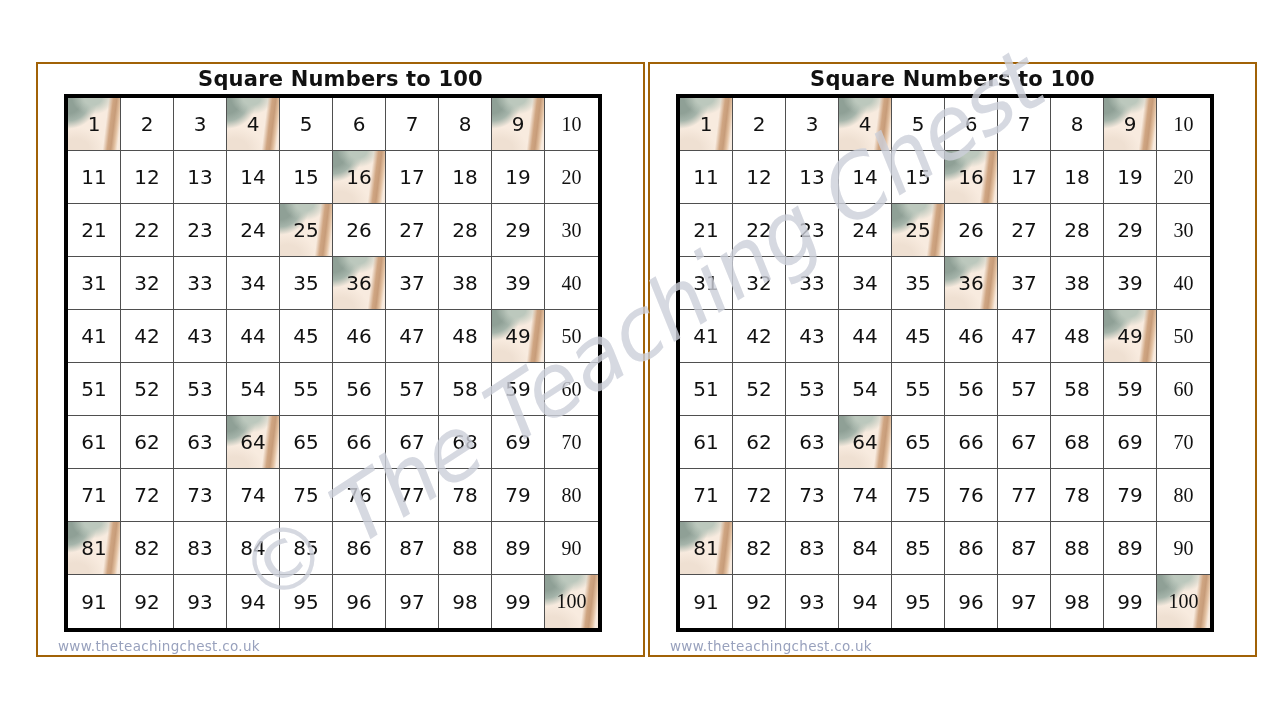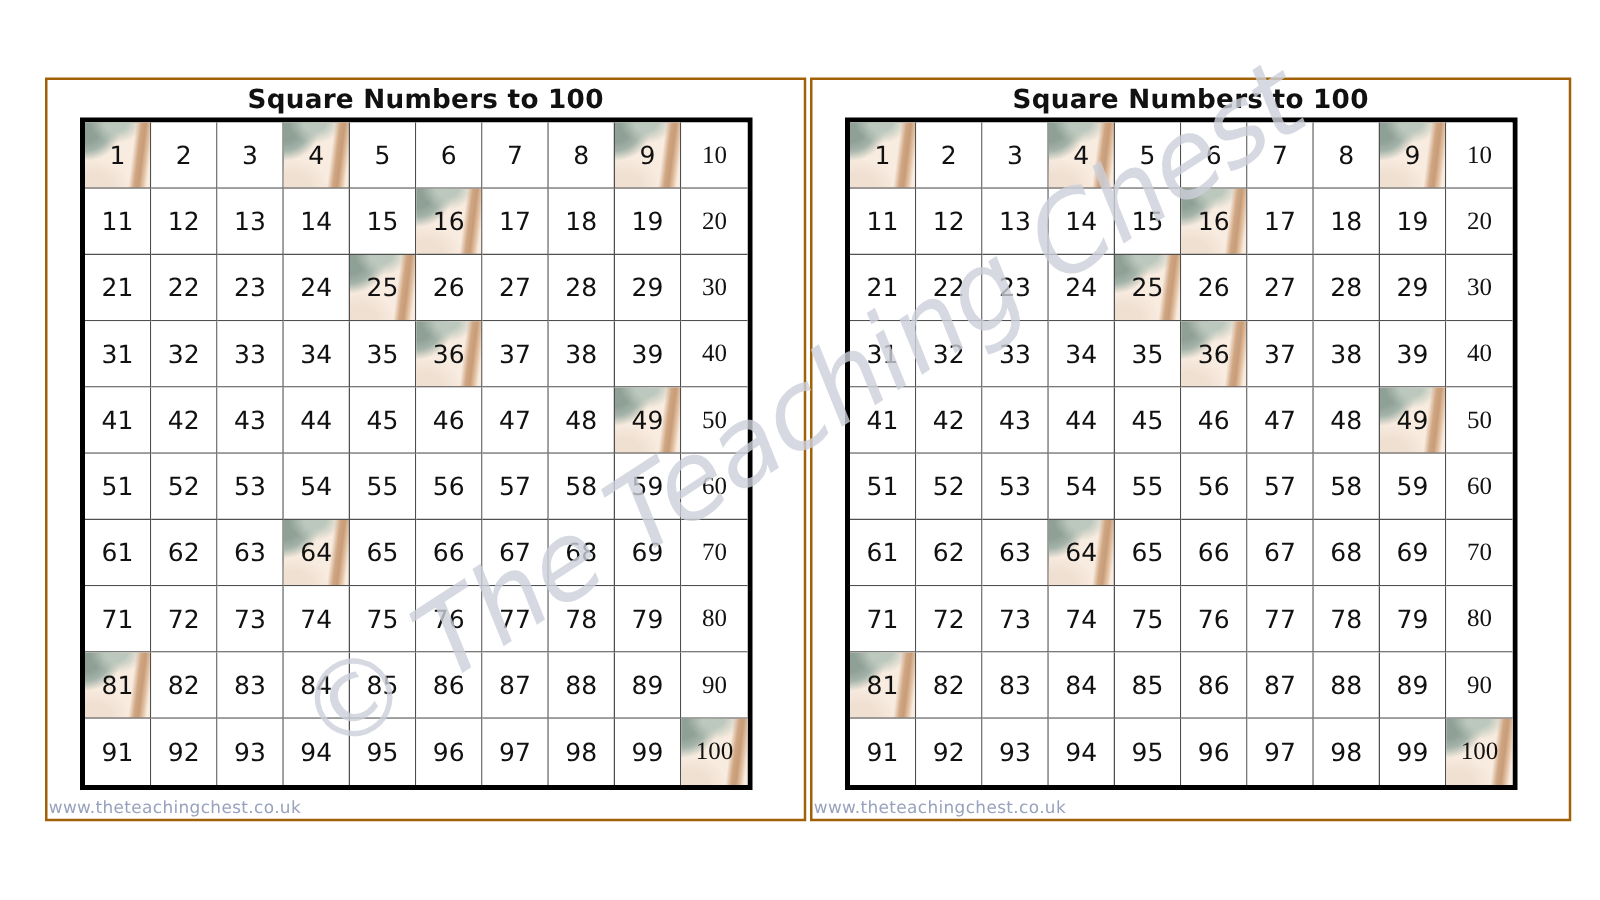--- a/index.html
+++ b/index.html
@@ -66,21 +66,21 @@
   .cell.hl{
     background-color:var(--hl-peach);
     background-image:
       linear-gradient(97deg, rgba(207,165,130,0) 70%, var(--hl-tan) 78%, #c79c79 84%, #e4c3a4 90%, rgba(238,220,201,0) 95%),
       radial-gradient(90% 70% at 15% 98%, var(--hl-cream) 0 28%, rgba(239,224,210,0) 60%),
       radial-gradient(70% 55% at 48% 0%, var(--hl-green-light) 0 24%, rgba(188,200,189,0) 58%),
       radial-gradient(85% 78% at 0% 8%, var(--hl-green) 0 28%, #a5b4aa 46%, rgba(165,180,170,0) 66%);
   }
   .footer-url{
     position:absolute;
-    left:1px;
+    left:20px;
     bottom:1px;
     font-size:13.5px;
     letter-spacing:0.3px;
     color:var(--url-color);
   }
   .watermark{
     position:absolute;
     left:248px;
     top:540px;
     font-size:86px;

